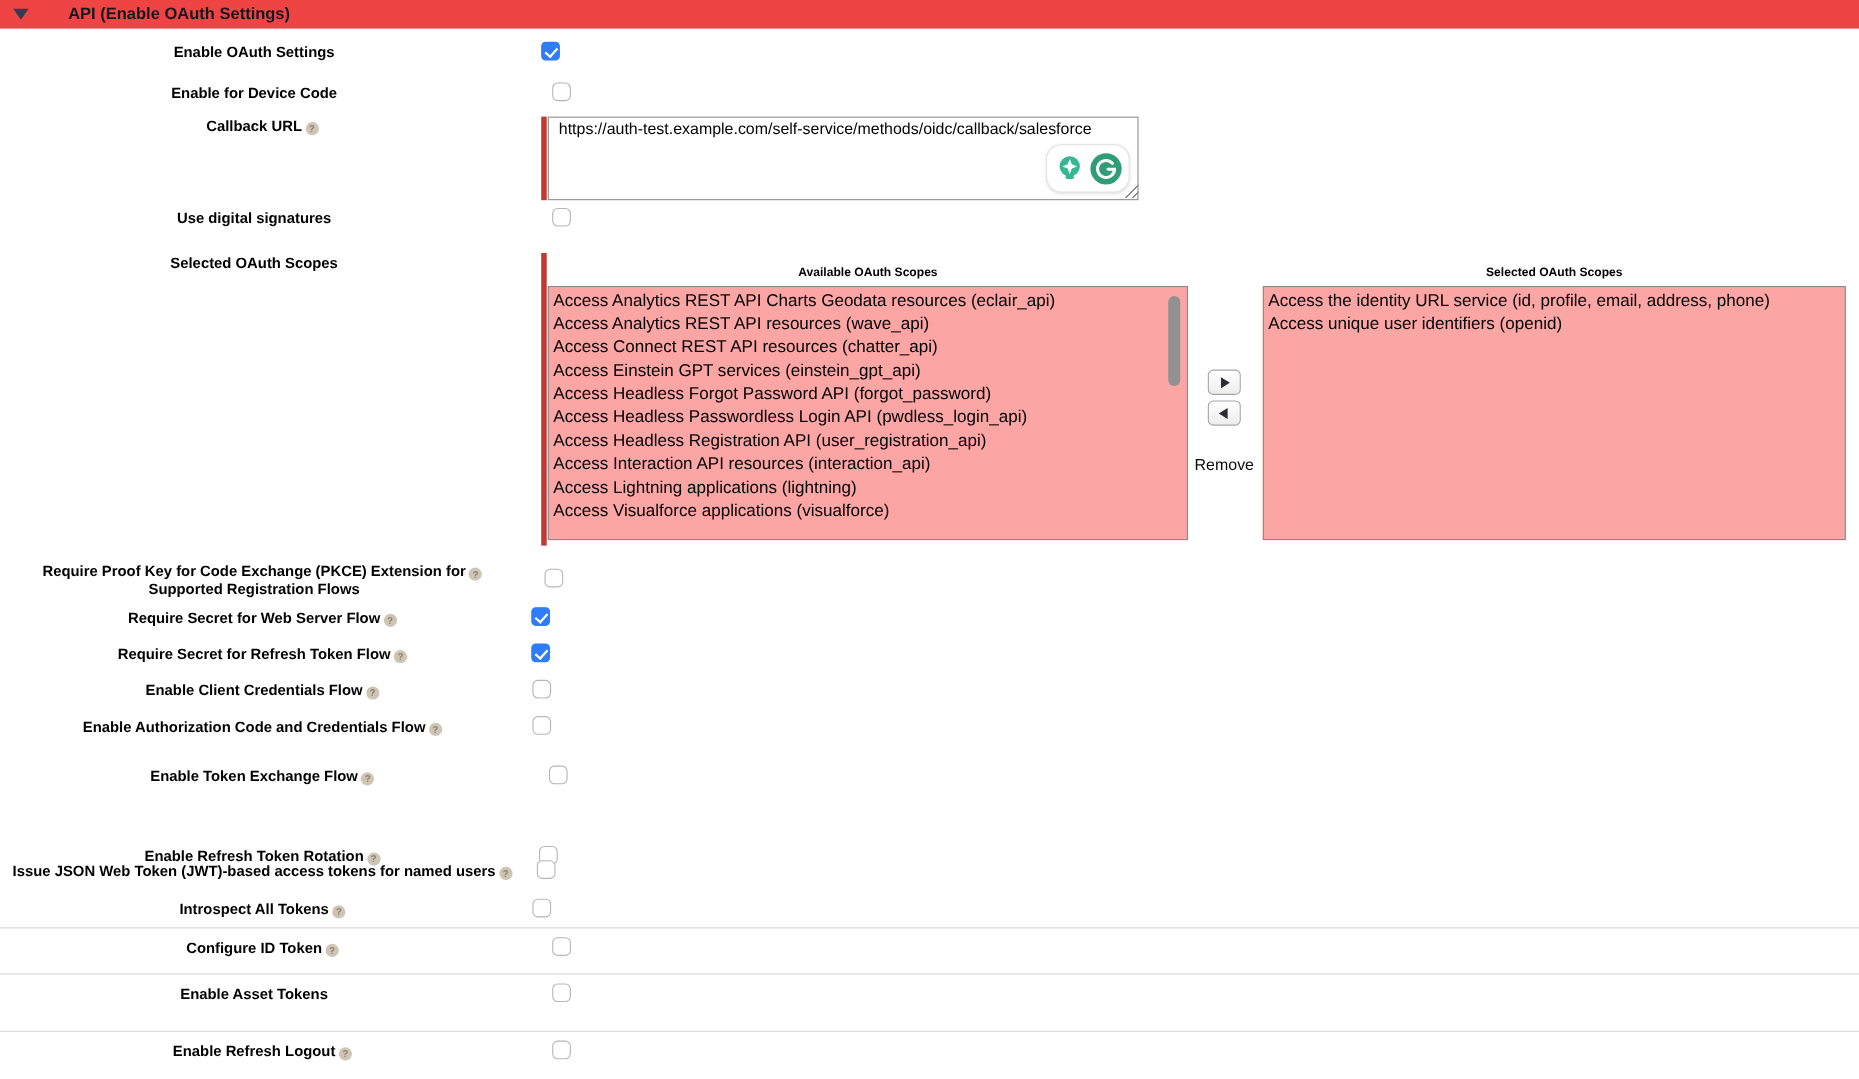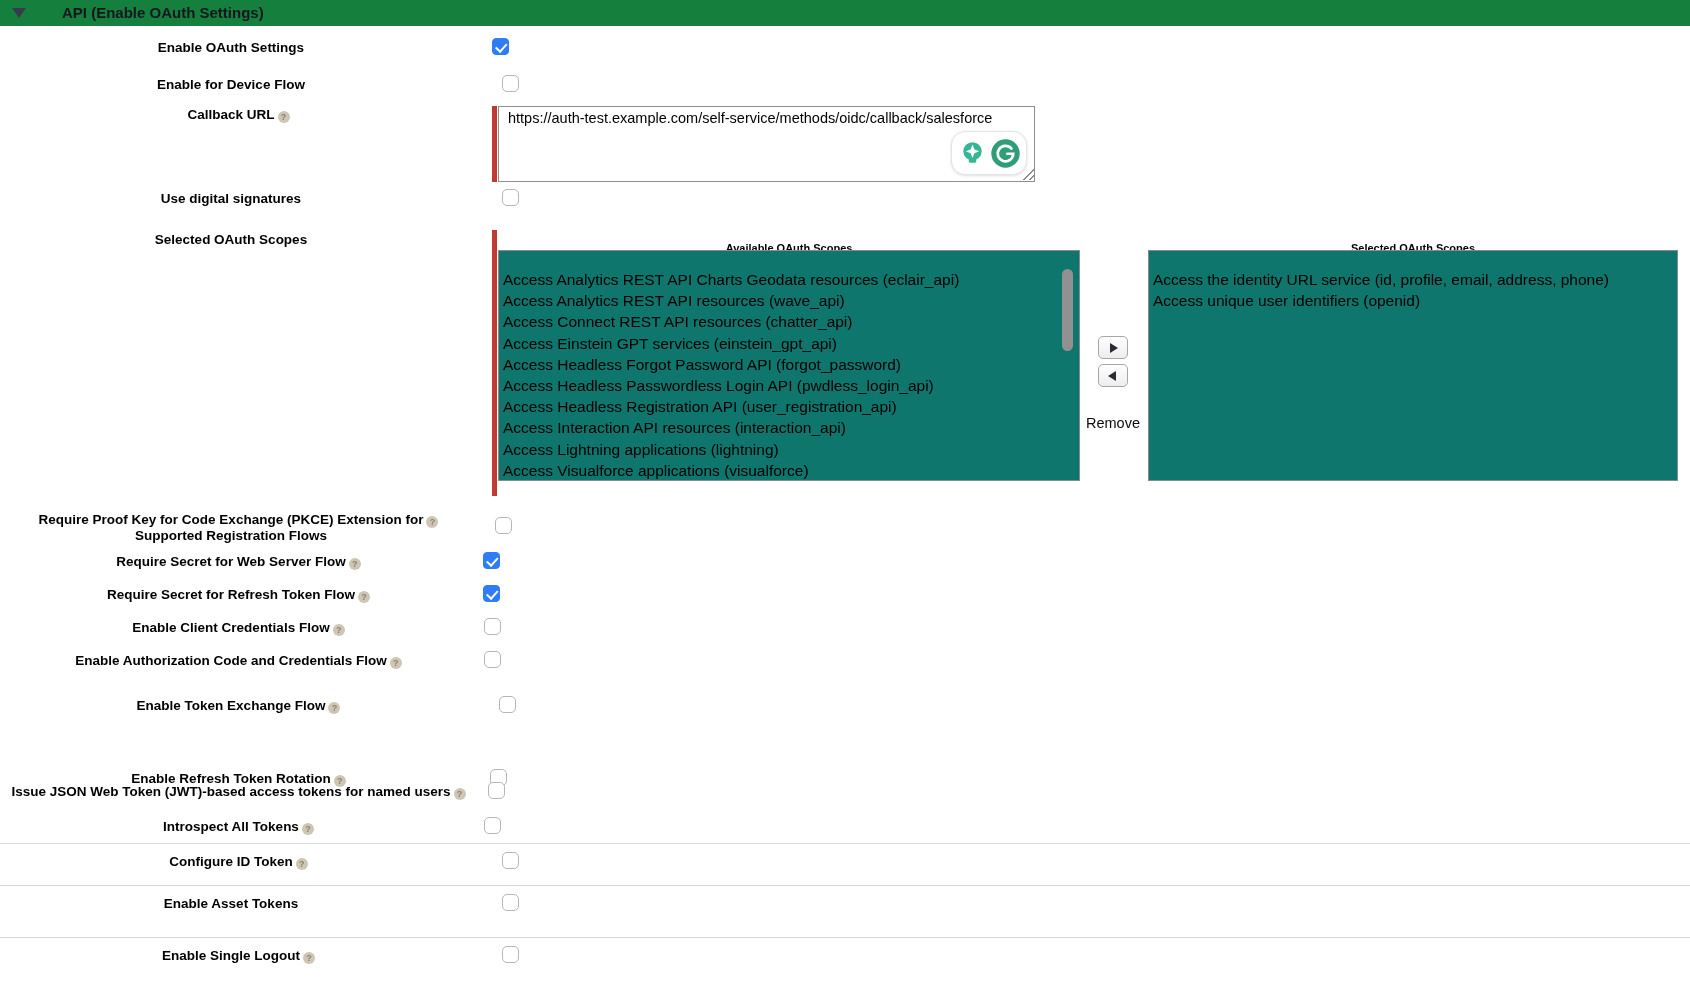--- a/index.html
+++ b/index.html
@@ -1,21 +1,21 @@
 <!DOCTYPE html>
 <html><head>
 <meta charset="utf-8">
 <style>
   * { margin:0; padding:0; box-sizing:border-box; }
   html,body { background:#fff; }
   body { font-family:"Liberation Sans","DejaVu Sans",sans-serif; }
   #canvas { position:relative; width:1690px; height:981px; background:#fff; overflow:hidden; }
 
   
-  .sec-header { position:absolute; left:0; top:0; width:1690px; height:26px; background:#15803d; display:flex; align-items:center; }
+  .sec-header { position:absolute; left:0; top:0; width:1690px; height:26px; background:#ef4444; display:flex; align-items:center; }
   .tri-down { position:absolute; left:12px; top:8px; width:0; height:0;
               border-left:7px solid transparent; border-right:7px solid transparent; border-top:10px solid #3a3a4c; cursor:pointer; }
   .sec-title { position:absolute; left:62px; top:0; line-height:26px; font-size:15px; font-weight:bold; color:#16161f; }
 
   
   .frow { position:absolute; left:0; display:flex; align-items:flex-start; }
   .lbl { width:462px; text-align:center; font-size:13.5px; font-weight:bold; color:#000000; line-height:15px; }
   .info { display:inline-block; width:12px; height:12px; border-radius:50%; background:#cfc5b4; margin-left:3px; margin-right:-15px;
           vertical-align:-1px; text-align:center; cursor:pointer; }
   .info::after { content:"?"; font-size:9px; font-weight:bold; color:#8d8271; line-height:12px; display:block; }
@@ -32,21 +32,21 @@
   
   .cb-url { position:absolute; left:498px; top:106px; width:537px; height:76px; border:1px solid #8f8f8f; background:#fff;
             font-family:"Liberation Sans","DejaVu Sans",sans-serif; font-size:14.5px; color:#000; padding:3px 9px; resize:none; overflow:hidden; outline:none; }
   .gram-pill { position:absolute; left:951px; top:131px; width:76px; height:44px; background:#fff; border:1px solid #e4e4e4;
                border-radius:14px; box-shadow:0 1px 3px rgba(0,0,0,.12); display:flex; align-items:center; justify-content:center; gap:3px; }
   .resize-grip { position:absolute; left:1021px; top:166px; width:14px; height:14px;
                  background:linear-gradient(315deg, transparent 3px, #8a8a8a 3px 4.5px, transparent 4.5px 7.5px, #8a8a8a 7.5px 9px, transparent 9px); }
 
   
   .scope-head { position:absolute; top:242px; text-align:center; font-size:11px; font-weight:bold; color:#000; }
-  .listbox { position:absolute; top:250px; height:231px; border:1px solid #8a8a8a; background:#0f766e; overflow:hidden; padding-top:18px; }
+  .listbox { position:absolute; top:260px; height:231px; border:1px solid #8a8a8a; background:#fca5a5; overflow:hidden; padding-top:2px; }
   .listbox .opt { font-size:15.5px; line-height:21.2px; color:#000; padding-left:4px; white-space:nowrap; cursor:default; }
   .scroll-thumb { position:absolute; left:1062px; top:269px; width:11px; height:82px; background:#919191; border-radius:6px; cursor:pointer; }
   .btncol-label { position:absolute; left:1080px; width:66px; text-align:center; font-size:14.5px; color:#0b0b0b;margin-top:24px; }
   .arrow-btn { position:absolute; left:1098px; width:30px; height:23px; border:1px solid #a6a6a6; border-radius:5px;
                background:linear-gradient(#ffffff,#ededed); cursor:pointer; display:flex; align-items:center; justify-content:center; }
   .tri-right { width:0; height:0; border-top:5.5px solid transparent; border-bottom:5.5px solid transparent; border-left:8px solid #2b2b33; margin-left:2px; }
   .tri-left  { width:0; height:0; border-top:5.5px solid transparent; border-bottom:5.5px solid transparent; border-right:8px solid #2b2b33; margin-right:2px; }
 
   .divider { position:absolute; left:0; width:1690px; height:1px; background:#d8d8d8; }
 </style>
@@ -59,21 +59,21 @@
     <div class="tri-down"></div>
     <div class="sec-title">API (Enable OAuth Settings)</div>
   </div>
 
   <div class="frow" style="top:40px">
     <div class="lbl"><span>Enable OAuth Settings</span></div>
     <div class="cb checked" style="margin-left:30px"></div>
   </div>
 
   <div class="frow" style="top:77px">
-    <div class="lbl"><span>Enable for Device Flow</span></div>
+    <div class="lbl"><span>Enable for Device Code</span></div>
     <div class="cb" style="margin-left:40px"></div>
   </div>
 
   <div class="frow" style="top:107px">
     <div class="lbl"><span>Callback URL</span><span class="info"></span></div>
   </div>
   <div class="reqbar" style="left:492px; top:106px; height:76px"></div>
   <textarea class="cb-url" spellcheck="false" style="">https://auth-test.example.com/self-service/methods/oidc/callback/salesforce</textarea>
   <div class="gram-pill">
     <span style="display:inline-flex">
@@ -187,17 +187,17 @@
   <div class="divider" style="top:885px"></div>
 
   <div class="frow" style="top:896px">
     <div class="lbl"><span>Enable Asset Tokens</span></div>
     <div class="cb" style="margin-left:40px"></div>
   </div>
 
   <div class="divider" style="top:937px"></div>
 
   <div class="frow" style="top:948px">
-    <div class="lbl"><span>Enable Single Logout</span><span class="info"></span></div>
+    <div class="lbl"><span>Enable Refresh Logout</span><span class="info"></span></div>
     <div class="cb" style="margin-left:40px"></div>
   </div>
 
 </div>
 
 </body></html>

